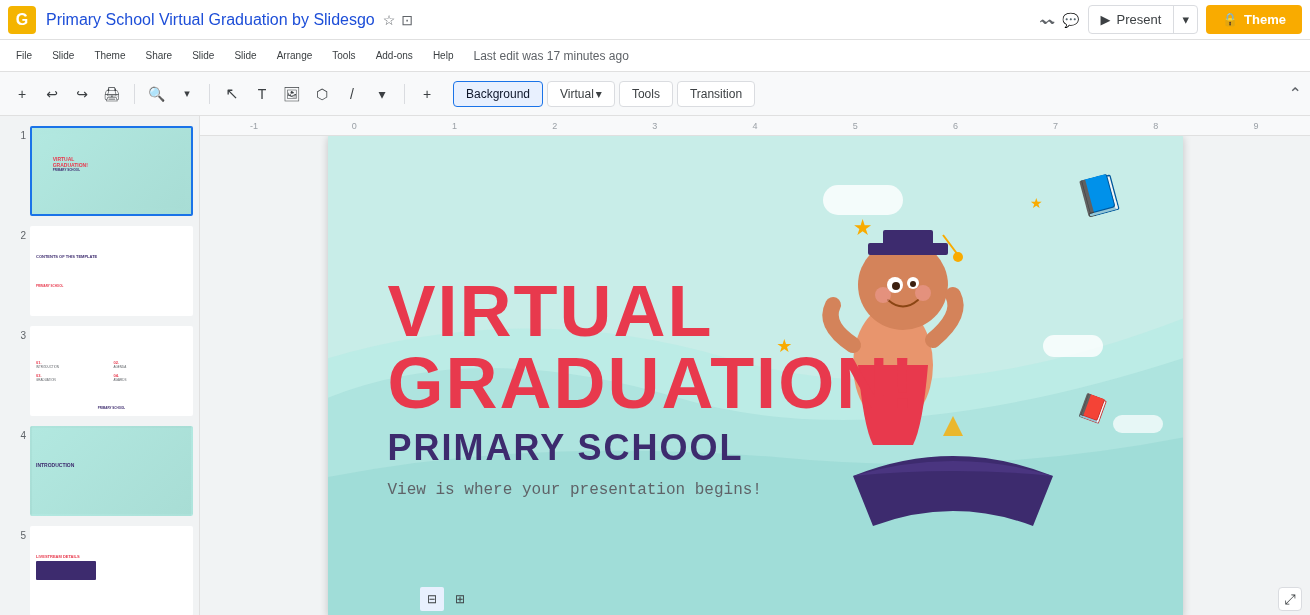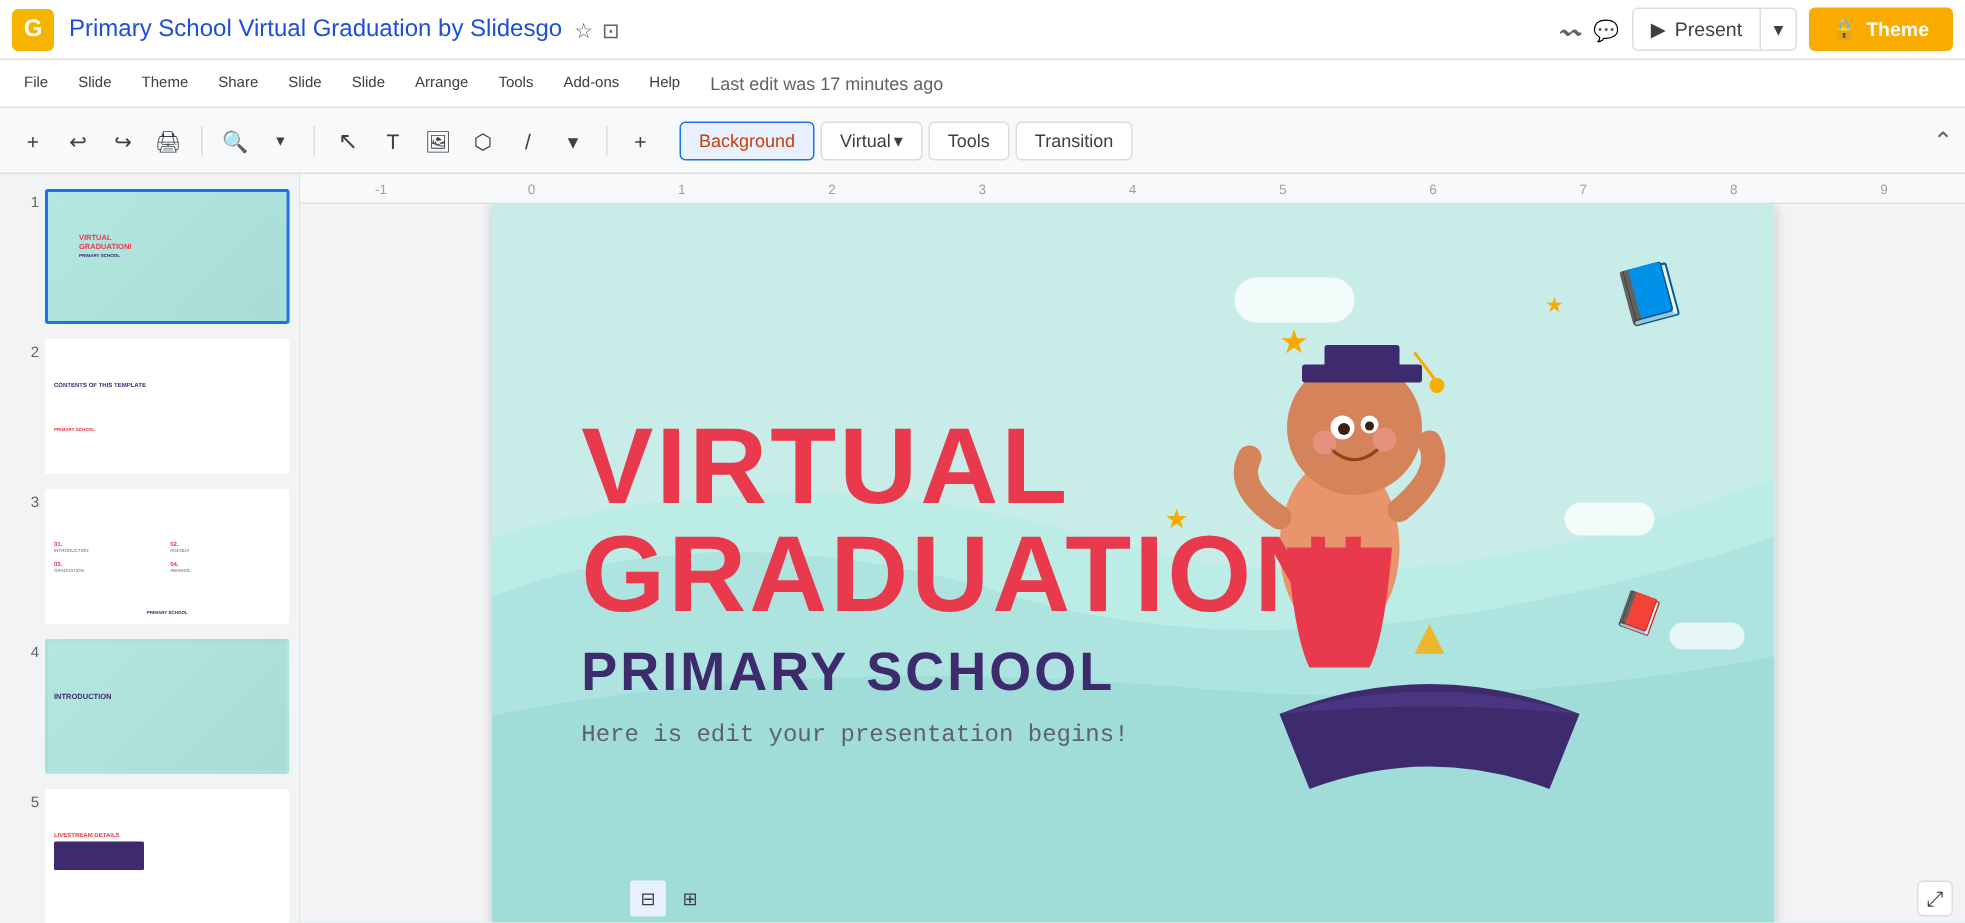--- a/index.html
+++ b/index.html
@@ -57,21 +57,21 @@
     }
     .toolbar-divider { width: 1px; height: 20px; background: #dadce0; margin: 0 4px; }
     .toolbar-group { display: flex; align-items: center; gap: 2px; }
 
     
     .action-btns { display: flex; align-items: center; gap: 4px; margin-left: 8px; }
     .action-btn {
       padding: 5px 12px; font-size: 12px; border-radius: 4px; cursor: pointer;
       border: 1px solid #dadce0; background: white; color: #3c4043;
     }
-    .action-btn.active { background: #e8f0fe; border-color: #1a73e8; color: #c2410c; }
+    .action-btn.active { background: #e8f0fe; border-color: #1a73e8; color: #0f172a; }
     .action-btn.layout { display: flex; align-items: center; gap: 2px; }
     .collapse-btn { margin-left: auto; cursor: pointer; color: #5f6368; font-size: 16px; }
 
     
     .main-area { display: flex; height: calc(615px - 40px - 32px - 44px); }
 
     
     .slide-panel {
       width: 200px; background: #f1f3f4; border-right: 1px solid #e0e0e0;
       overflow-y: auto; padding: 8px 4px; flex-shrink: 0;
@@ -407,21 +407,21 @@
 
             <circle cx="100" cy="130" r="8" fill="#f4a0a0" opacity="0.5"></circle>
             <circle cx="140" cy="128" r="8" fill="#f4a0a0" opacity="0.5"></circle>
           </svg>
         </div>
 
         <div class="slide-text-area">
           <div class="grad-title">VIRTUAL</div>
           <div class="grad-title">GRADUATION!</div>
           <div class="grad-school">PRIMARY SCHOOL</div>
-          <div class="grad-subtitle">Here is edit your presentation begins!</div>
+          <div class="grad-subtitle">View is where your presentation begins!</div>
         </div>
 
       </div>
 
       <div style="position:absolute;bottom:4px;left:220px;display:flex;align-items:center;gap:4px;">
         <button class="view-btn active">⊟</button>
         <button class="view-btn">⊞</button>
       </div>
 
       <div style="position:absolute;bottom:4px;right:8px;display:flex;align-items:center;gap:4px;">

